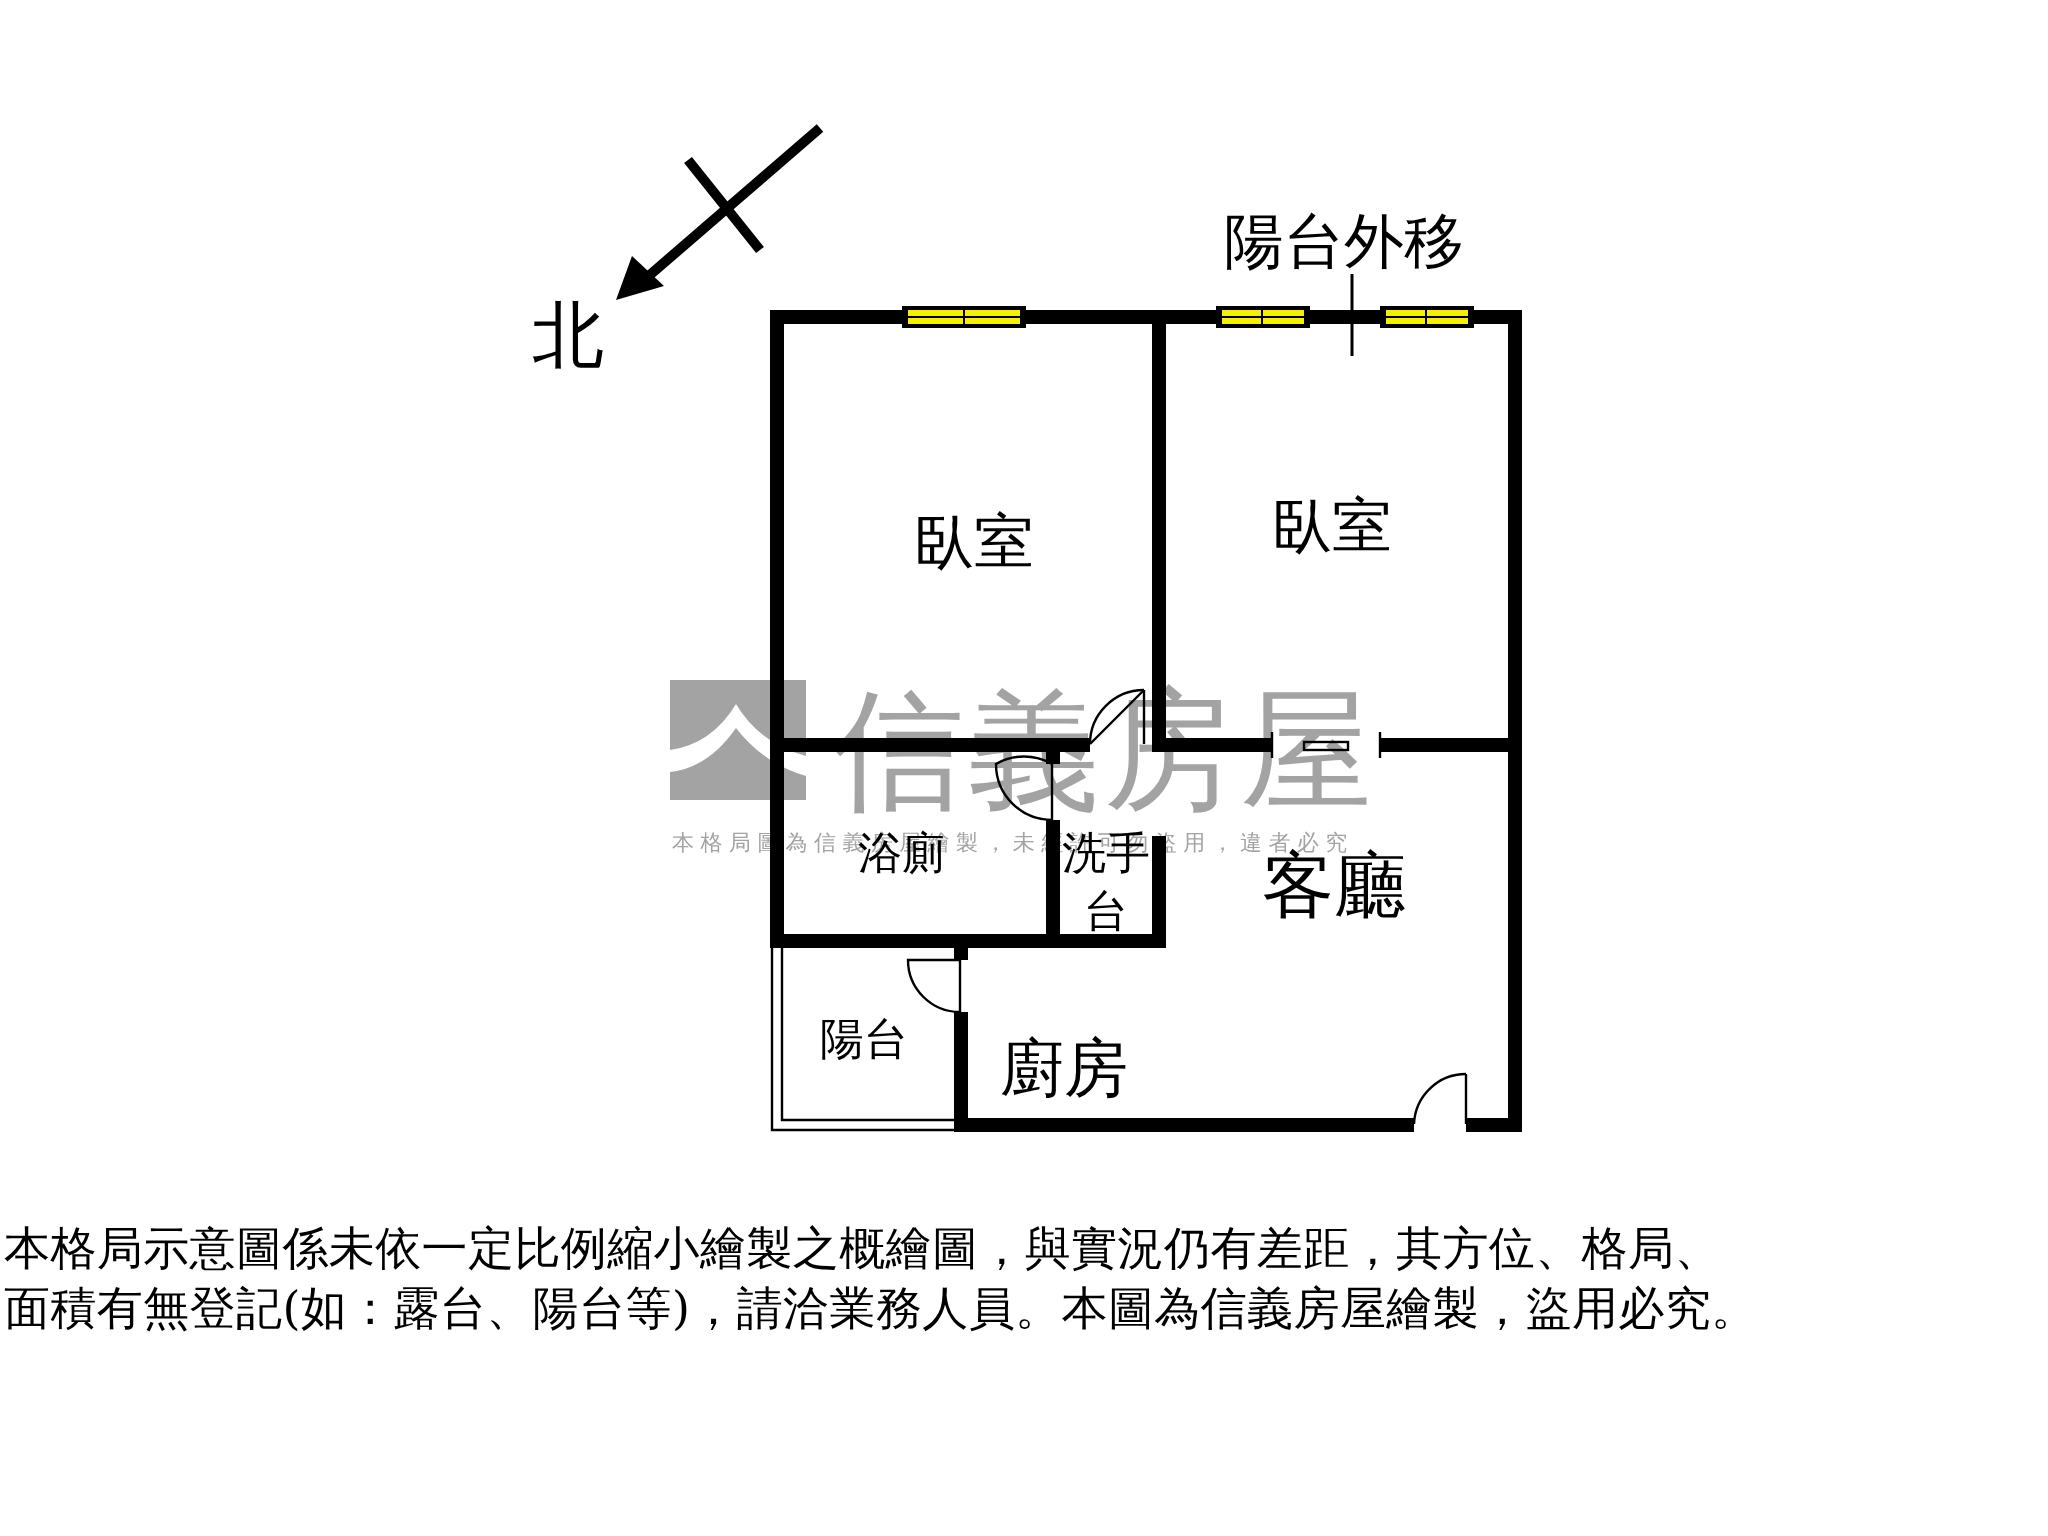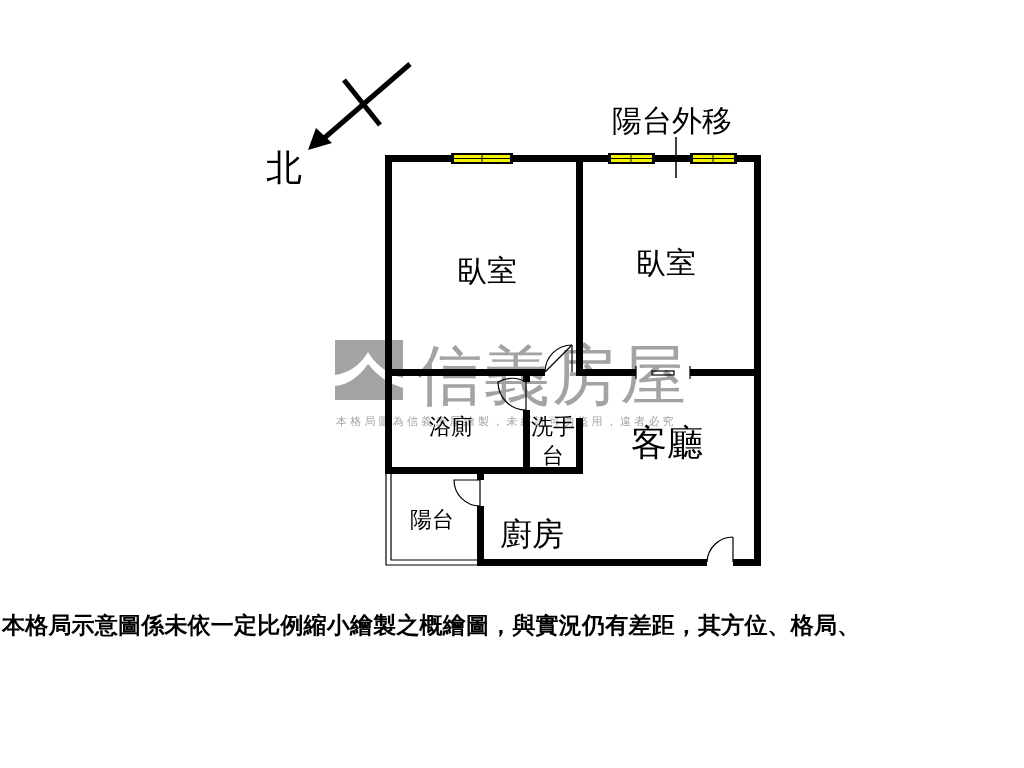--- a/index.html
+++ b/index.html
@@ -4,21 +4,21 @@
   <style>
     html, body { margin: 0; padding: 0; background: #ffffff; }
     body { width: 1024px; height: 768px; position: relative; overflow: hidden;
            font-family: "DejaVu Serif", "Liberation Serif", serif; }
     #plan { position: absolute; left: 0; top: 0; }
     .lbl { font-family: "DejaVu Serif", "Liberation Serif", serif; fill: #000; }
     .wm { font-family: "DejaVu Sans", "Liberation Sans", sans-serif; fill: #a3a3a3; }
     #disclaimer { position: absolute; left: 2px; top: 610px; width: 1022px;
                   font-family: "DejaVu Serif", "Liberation Serif", serif;
                   font-size: 23px; line-height: 30px; color: #000; letter-spacing: 0.2px; }
-    #disclaimer div { white-space: nowrap; font-weight: bold; }
+    #disclaimer div { white-space: nowrap; }
   </style>
 </head>
 <body>
 
 <svg id="plan" width="1024" height="600" viewBox="0 0 1024 600" xmlns="http://www.w3.org/2000/svg">
 
   <g>
     <g>
       <rect x="335" y="340" width="68" height="60" fill="#a3a3a3"></rect>
       <path d="M335 375 Q356 372 368 352 Q380 372 403 378 L403 388 Q382 382 368 364 Q354 384 335 386 Z" fill="#ffffff"></path>
@@ -129,13 +129,14 @@
   <text class="lbl" x="429" y="434" font-size="22">浴廁</text>
   <text class="lbl" x="531" y="434" font-size="22">洗手</text>
   <text class="lbl" x="542" y="463" font-size="22">台</text>
   <text class="lbl" x="631" y="455" font-size="36">客廳</text>
   <text class="lbl" x="410" y="527" font-size="22">陽台</text>
   <text class="lbl" x="500" y="545" font-size="32">廚房</text>
 </svg>
 
 <div id="disclaimer">
   <div>本格局示意圖係未依一定比例縮小繪製之概繪圖，與實況仍有差距，其方位、格局、</div>
+  <div>面積有無登記(如：露台、陽台等)，請洽業務人員。本圖為信義房屋繪製，盜用必究。</div>
 </div>
 
 </body></html>

